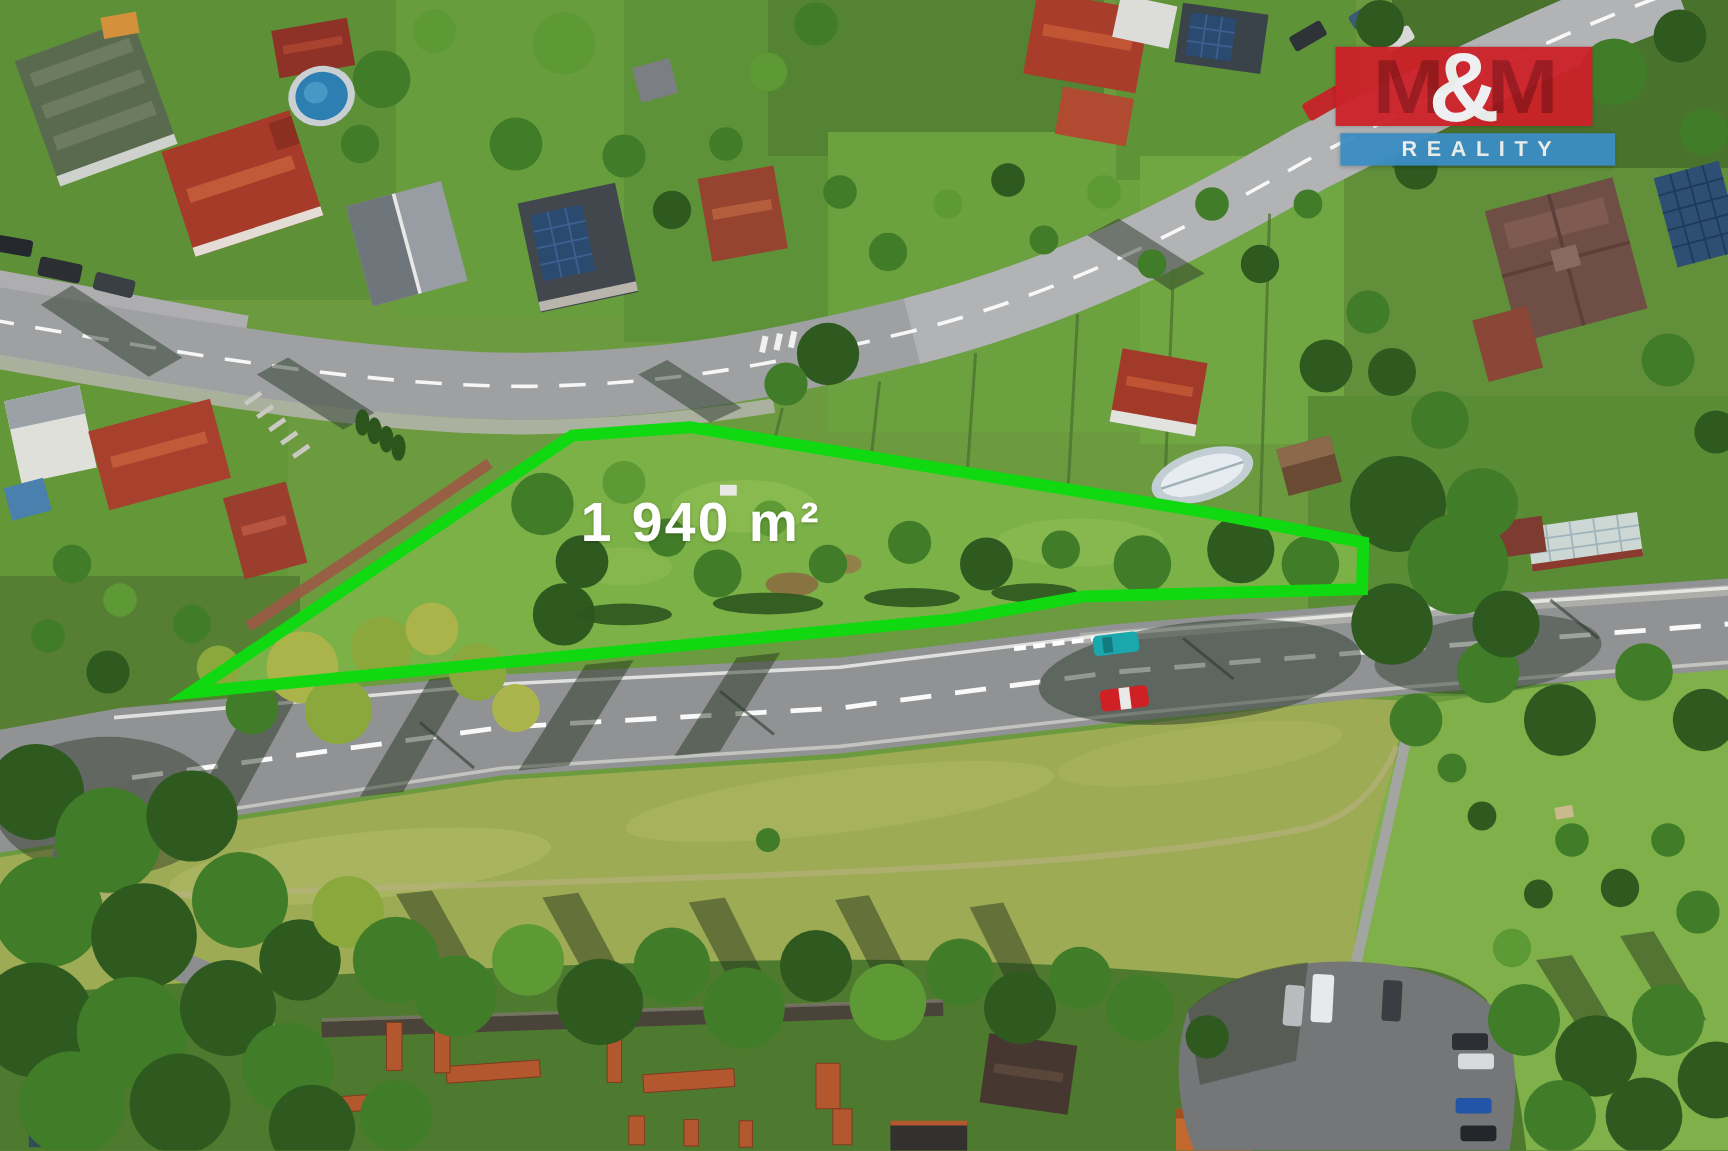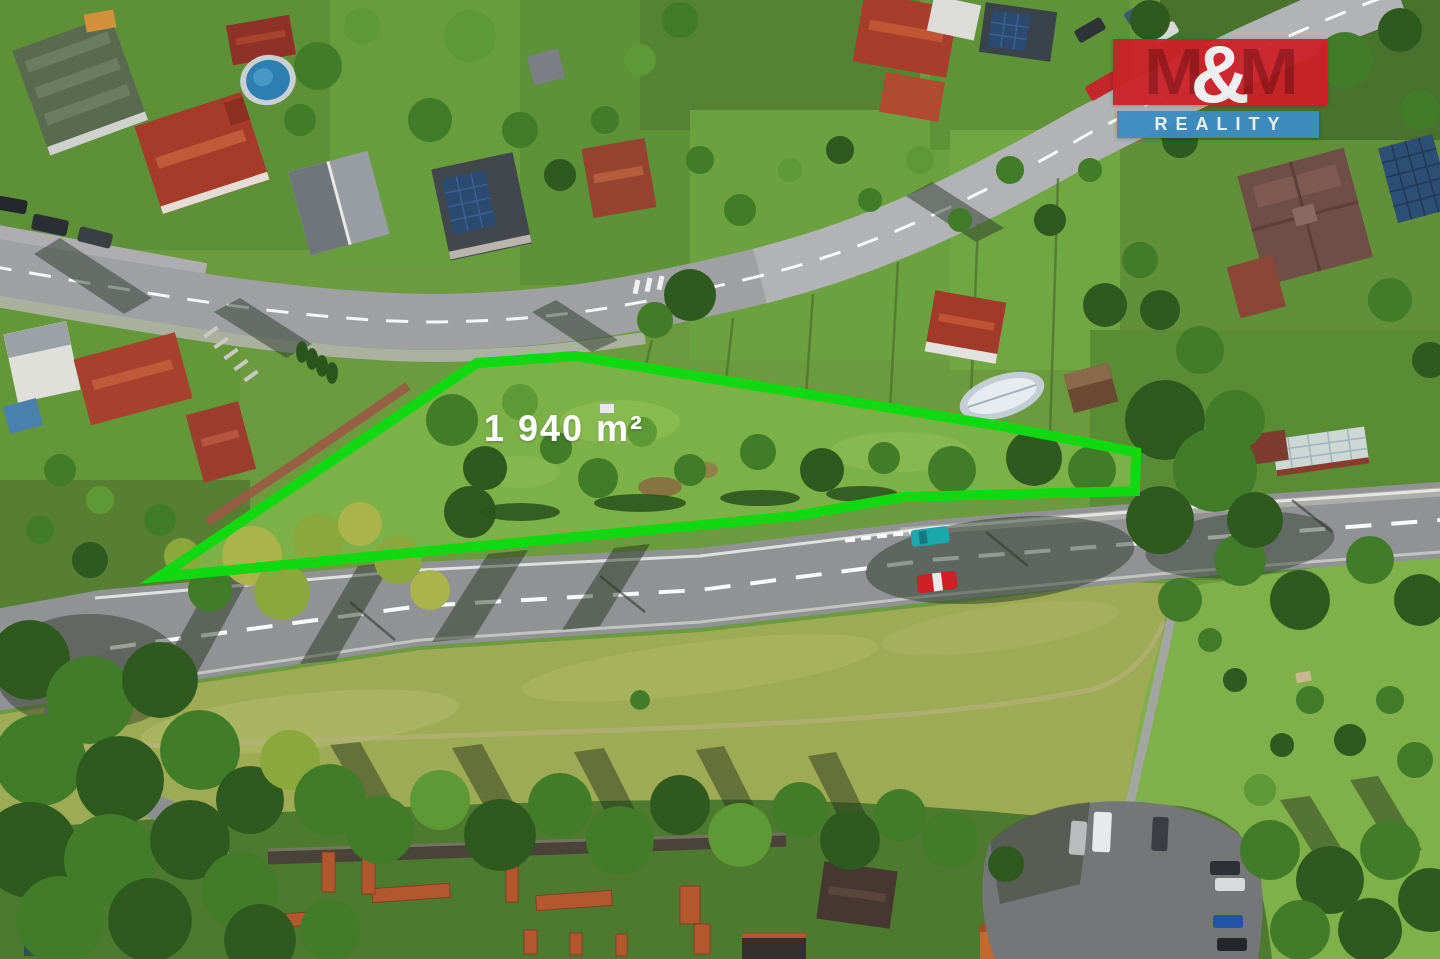--- a/index.html
+++ b/index.html
@@ -9,32 +9,32 @@
 
   
   .t1{fill:#2e5a1f}.t2{fill:#417c28}.t3{fill:#5d9934}.t4{fill:#8aa83c}.t5{fill:#aab44b}
   .hedge{fill:#2c551e}
   .shadow{fill:#26331e;opacity:.48}
   .rshadow{fill:#2c3a2b;opacity:.5}
 
   .plot-outline{fill:none;stroke:#10d911;stroke-width:10;stroke-linejoin:miter;stroke-miterlimit:12;}
 
   .area-label{position:absolute;left:484px;top:408px;color:#ffffff;
-    font-size:36px;font-weight:bold;letter-spacing:2px;white-space:nowrap;
+    font-size:46px;font-weight:bold;letter-spacing:2px;white-space:nowrap;
     text-shadow:0 1px 3px rgba(0,0,0,.25);}
 
   .logo{position:absolute;left:1113px;top:39px;width:214px;opacity:.95;}
   .logo-top{position:relative;width:214px;height:66px;background:#cd2128;
     display:flex;align-items:center;justify-content:center;overflow:visible;
     box-shadow:0 1px 4px rgba(0,0,0,.25);}
   .logo-top .m{color:#9a151c;font-size:64px;font-weight:bold;line-height:1;
     letter-spacing:-2px;transform:scaleX(1.12);}
   .logo-top .amp{color:#f1f3f4;font-size:82px;font-weight:bold;line-height:1;
     margin:0 -8px;position:relative;z-index:2;top:2px;}
-  .logo-bottom{position:relative;left:4px;top:6px;width:202px;height:27px;background:#3b8dc4;
+  .logo-bottom{position:relative;left:4px;top:6px;width:229px;height:27px;background:#3b8dc4;
     color:#f1f3f4;font-size:18px;font-weight:bold;letter-spacing:8px;
     display:flex;align-items:center;justify-content:center;padding-left:6px;box-sizing:border-box;
     box-shadow:0 1px 4px rgba(0,0,0,.25);}
 </style>
 </head>
 <body>
 
 <div class="stage">
 <svg viewBox="0 0 1440 959">
 

